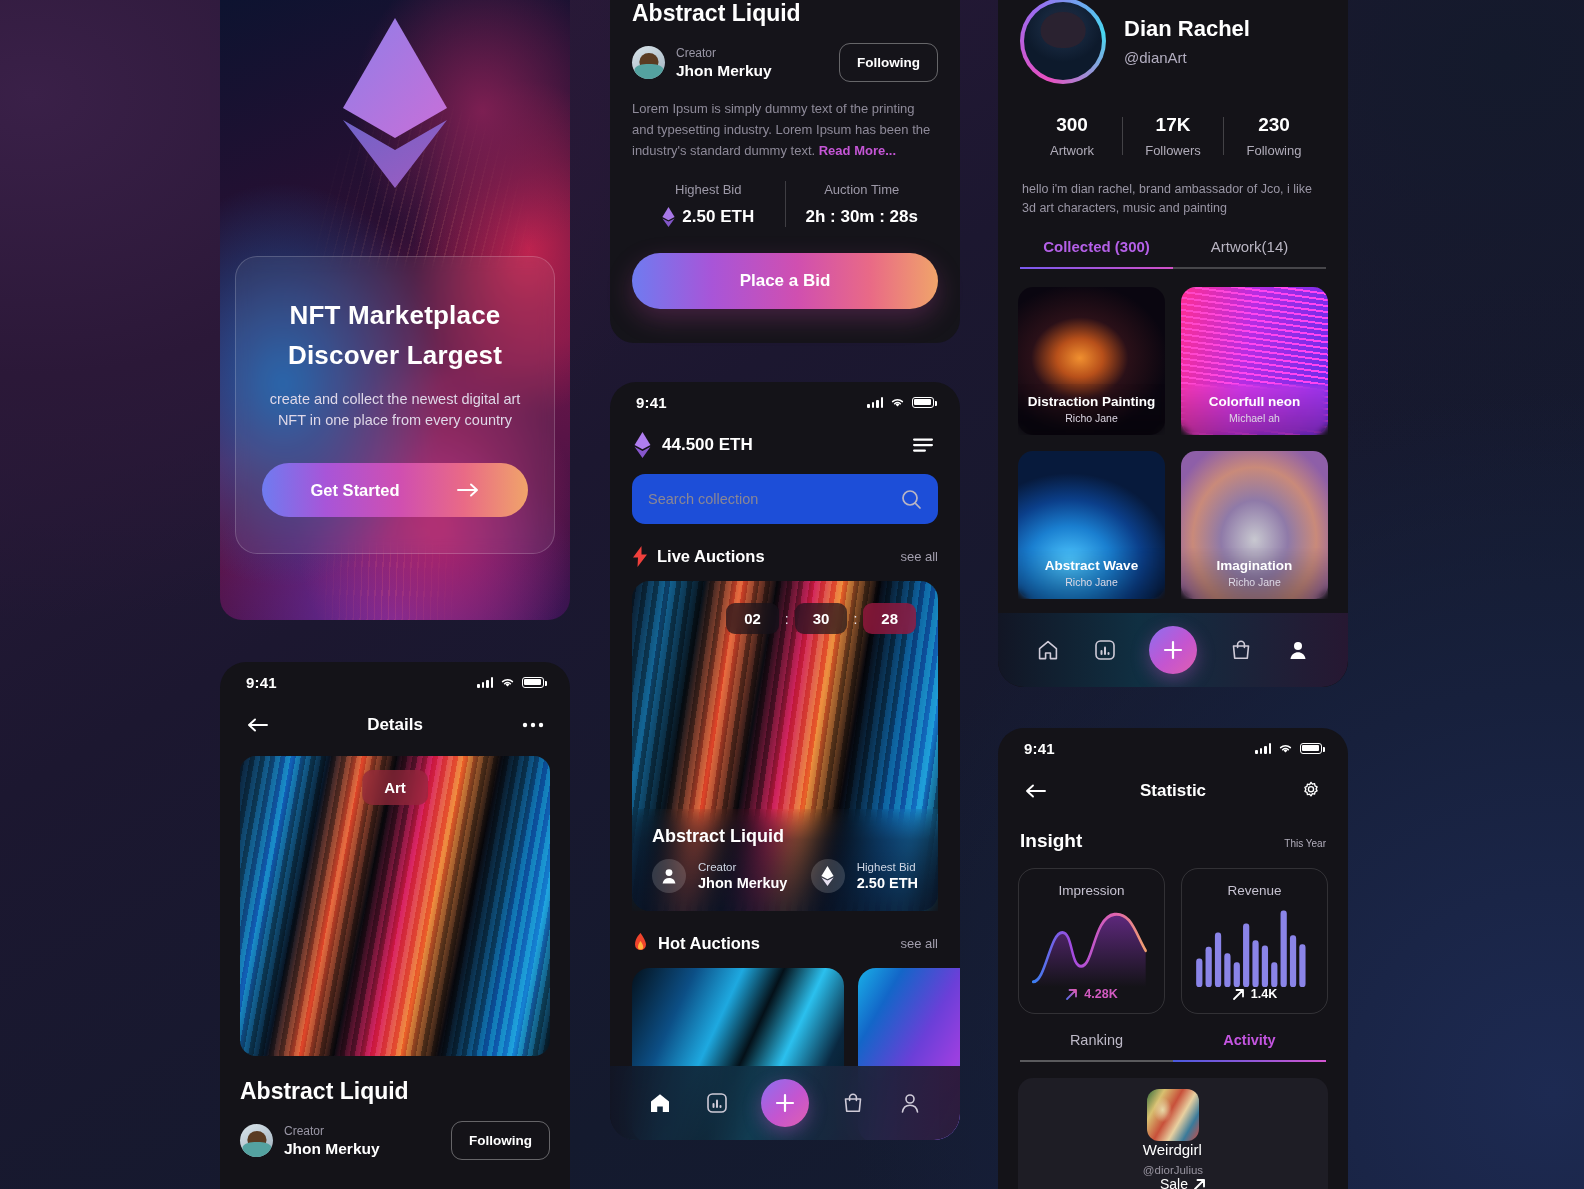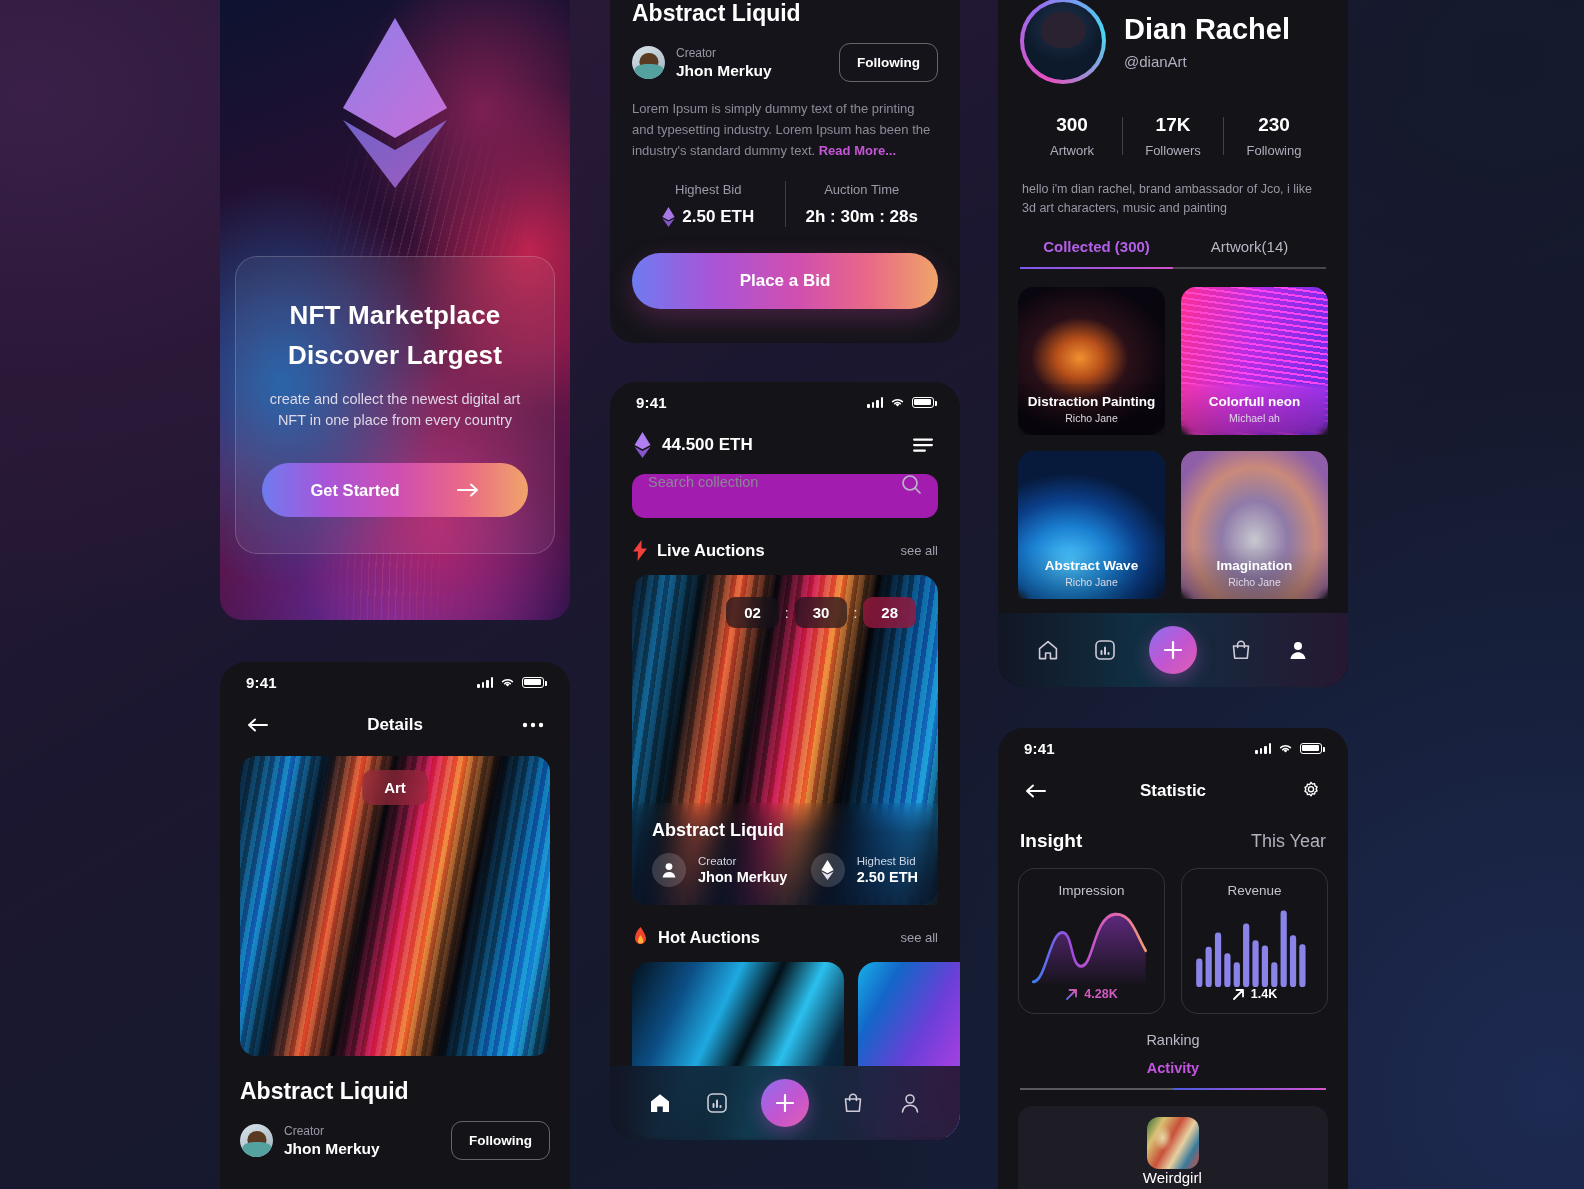--- a/index.html
+++ b/index.html
@@ -127,22 +127,22 @@
     margin-top:26px;width:100%;height:56px;border:none;border-radius:28px;cursor:pointer;
     background:linear-gradient(90deg,#6f7bf0 0%,#a855d8 26%,#d04fb0 54%,#e96a86 78%,#f0a46a 100%);
     color:#fff;font-size:17px;font-weight:bold;font-family:"Liberation Sans", sans-serif;
     box-shadow:0 10px 26px rgba(190,70,160,.28);}
 
   
   #screen-home{left:610px;top:382px;width:350px;height:758px;border-radius:26px;}
   .home-bal{display:flex;align-items:center;justify-content:space-between;padding:10px 24px 0;}
   .bal-left{display:flex;align-items:center;gap:11px;font-size:17px;font-weight:bold;}
   .search{
-    margin:16px 22px 0;height:44px;border-radius:13px;background:#a21caf;
-    display:flex;align-items:flex-start;padding:0 16px;}
+    margin:16px 22px 0;height:50px;border-radius:13px;background:#1d4ed8;
+    display:flex;align-items:center;padding:0 16px;}
   .search input{flex:1;background:none;border:none;outline:none;color:#fff;font-size:14.5px;
     font-family:"Liberation Sans", sans-serif;}
   .search input::placeholder{color:#8a8794;}
   .sec-head{margin:22px 22px 0;display:flex;align-items:center;gap:9px;}
   .sec-head .t{font-size:16.5px;font-weight:bold;}
   .see-all{margin-left:auto;font-size:13px;color:#a39fae;cursor:pointer;}
   .auction-card{margin:14px 22px 0;height:330px;border-radius:18px;overflow:hidden;position:relative;
     background:
       linear-gradient(100deg,#0a1524 0%,#12608f 10%,#071018 20%,#e8663c 30%,#0a0a10 40%,#cf2259 50%,#ef8a3c 58%,#06060c 68%,#0d5f9c 80%,#1d9ad8 90%,#050d16 100%);}
   .auction-card::after{content:"";position:absolute;inset:0;
@@ -177,21 +177,21 @@
 
   
   #screen-profile{left:998px;top:-40px;width:350px;height:727px;border-radius:0 0 26px 26px;}
   .pf-head{display:flex;align-items:center;gap:18px;padding:38px 22px 0;}
   .pf-av{width:86px;height:86px;border-radius:50%;flex:none;overflow:hidden;position:relative;
     background:conic-gradient(from 200deg,#e84fc0,#9b6bf0,#48d8f0,#e84fc0);}
   .pf-av i{position:absolute;inset:4px;border-radius:50%;
     background:radial-gradient(50% 45% at 50% 32%, #2b2438 0%, #16263c 55%, #0d1a2c 100%);}
   .pf-av b{position:absolute;left:50%;top:16%;transform:translateX(-50%);width:52%;height:42%;
     border-radius:50% 50% 46% 46%;background:#2a2230;}
-  .pf-name{font-size:29px;font-weight:bold;}
+  .pf-name{font-size:22px;font-weight:bold;}
   .pf-handle{margin-top:7px;font-size:15px;color:#b3aec0;}
   .pf-stats{display:flex;align-items:center;margin:30px 24px 0;}
   .pf-stat{flex:1;text-align:center;}
   .pf-num{font-size:19px;font-weight:bold;}
   .pf-lab{margin-top:7px;font-size:13px;color:#b0acb9;}
   .pf-sep{width:1px;height:38px;background:rgba(255,255,255,.2);}
   .pf-bio{margin:22px 24px 0;font-size:12.5px;line-height:19px;color:#9a96a5;}
   .pf-tabs{margin:20px 22px 0;display:flex;}
   .pf-tab{flex:1;text-align:center;font-size:15px;color:#b9b5c2;cursor:pointer;padding-bottom:12px;}
   .pf-tab.on{color:#b560e8;font-weight:bold;}
@@ -209,28 +209,28 @@
   .nft.b{background:repeating-linear-gradient(188deg,#ff1f7a 0 2px,#12021c 2px 6px),
                     linear-gradient(100deg,#ff2d86 0%,#b02ce0 45%,#5a2ae8 100%);
          background-blend-mode:screen;}
   .nft.c{background:radial-gradient(70% 60% at 35% 75%, #4fc8ff 0%, #1a7fd0 40%, #0b3f8a 70%, #071a3c 100%);}
   .nft.d{background:radial-gradient(60% 70% at 50% 60%, #c8c8d0 0%, #8f7aa8 38%, #c98a7a 70%, #8e5fa8 100%);}
 
   
   #screen-stat{left:998px;top:728px;width:350px;height:461px;border-radius:26px 26px 0 0;}
   .st-sec{display:flex;align-items:baseline;justify-content:space-between;padding:16px 22px 0;}
   .st-sec .h{font-size:19px;font-weight:bold;}
-  .st-sec .r{font-size:18px;color:#b3afbd;cursor:pointer;}
+  .st-sec .r{font-size:10px;color:#b3afbd;cursor:pointer;}
   .st-cards{margin:16px 20px 0;display:grid;grid-template-columns:1fr 1fr;gap:16px;}
   .st-card{border:1px solid rgba(255,255,255,.13);border-radius:17px;padding:14px 10px 12px;text-align:center;height:146px;
     display:flex;flex-direction:column;}
   .st-card .t{font-size:13.5px;color:#c6c2d0;}
   .st-chart{flex:1;margin-top:6px;}
   .st-delta{font-size:12.5px;font-weight:bold;display:flex;align-items:center;justify-content:center;gap:6px;}
-  .st-tabs{margin:18px 22px 0;display:flex;flex-direction:column;}
+  .st-tabs{margin:18px 22px 0;display:flex;}
   .st-tab{flex:1;text-align:center;font-size:14.5px;color:#bdb9c7;cursor:pointer;padding-bottom:12px;}
   .st-tab.on{color:#c455e0;font-weight:bold;}
   .st-underline{margin:0 22px;height:2px;display:flex;}
   .st-underline i{flex:1;display:block;}
   .st-underline i:first-child{background:rgba(255,255,255,.3);}
   .st-underline i:last-child{background:linear-gradient(90deg,#4a5ae0,#d455d0);}
   .act{margin:16px 20px 0;background:#1e1d25;border-radius:15px;padding:11px 14px;display:flex;align-items:center;flex-direction:column;}
   .act-th{width:52px;height:52px;border-radius:12px;flex:none;overflow:hidden;}
   .act-th.t1{background:
       radial-gradient(30% 40% at 30% 40%, #e8d8a8 0%, rgba(0,0,0,0) 60%),

